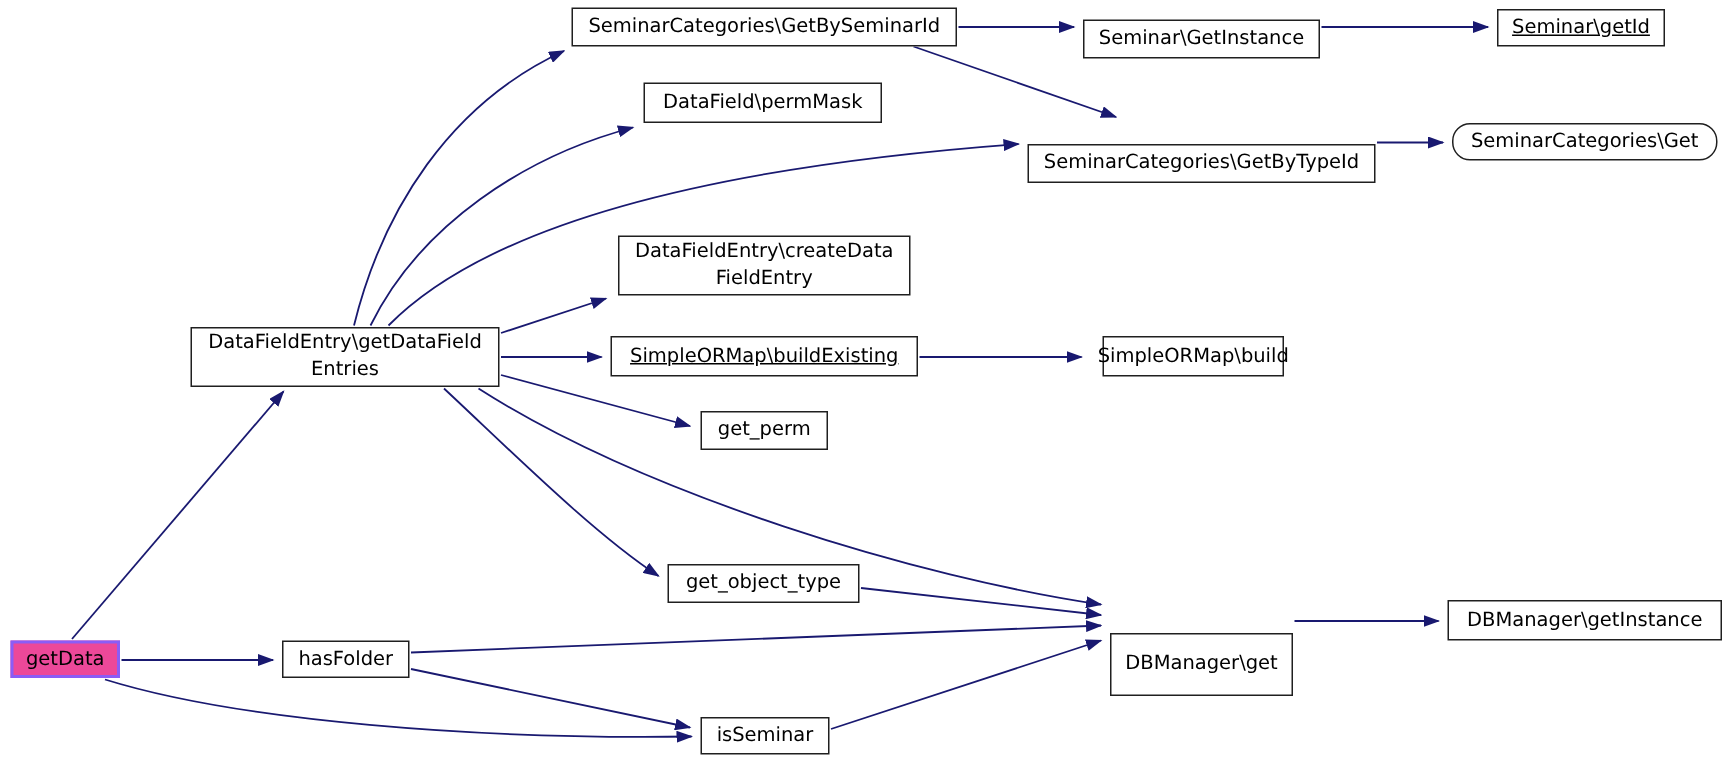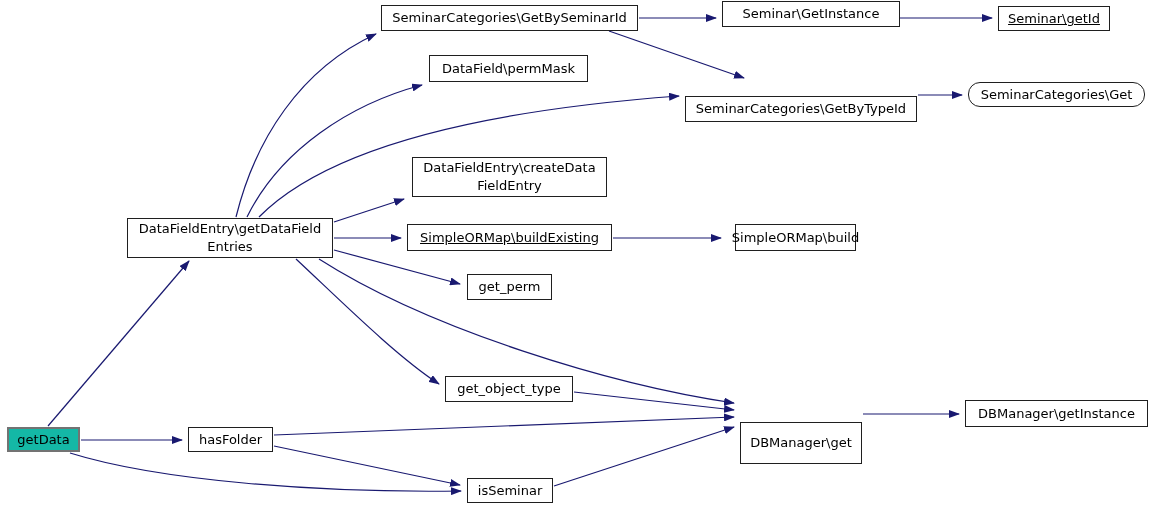--- a/index.html
+++ b/index.html
@@ -31,22 +31,22 @@
     font-size: 13px;
     line-height: 1.35;
     display: flex;
     align-items: center;
     justify-content: center;
     text-align: center;
     white-space: pre-line;
     cursor: pointer;
   }
   .node.focus {
-    background: #14b8a6;
-    border: 2px solid #737373;
+    background: #ec4899;
+    border: 2px solid #8b5cf6;
     cursor: default;
   }
   .edge {
     fill: none;
     stroke-width: 1.2px;
   }
 </style>
 </head>
 <body>
 
@@ -76,21 +76,21 @@
         <path d="M639,18 L716,18" class="edge" stroke="#191970" marker-end="url(#arrow)"></path>
         <path d="M881,18 L992,18" class="edge" stroke="#191970" marker-end="url(#arrow)"></path>
         <path d="M609,31 L744,78" class="edge" stroke="#191970" marker-end="url(#arrow)"></path>
         <path d="M918,95 L962,95" class="edge" stroke="#191970" marker-end="url(#arrow)"></path>
         <path d="M613,238 L721,238" class="edge" stroke="#191970" marker-end="url(#arrow)"></path>
         <path d="M863,414 L959,414" class="edge" stroke="#191970" marker-end="url(#arrow)"></path>
       </g>
   </svg>
   <div id="nodes">
       <div class="node" style="left: 381px; top: 5px; width: 257px; height: 26px;">SeminarCategories\GetBySeminarId</div>
-      <div class="node" style="left: 722px; top: 1px; width: 178px; height: 26px;">Seminar\GetInstance</div>
+      <div class="node" style="left: 722px; top: 13px; width: 158px; height: 26px;">Seminar\GetInstance</div>
       <div class="node" style="left: 998px; top: 6px; width: 112px; height: 25px; text-decoration: underline;">Seminar\getId</div>
       <div class="node" style="left: 429px; top: 55px; width: 159px; height: 27px;">DataField\permMask</div>
       <div class="node" style="left: 685px; top: 96px; width: 232px; height: 26px;">SeminarCategories\GetByTypeId</div>
       <div class="node" style="left: 968px; top: 82px; width: 177px; height: 25px; border-radius: 12px;">SeminarCategories\Get</div>
       <div class="node" style="left: 412px; top: 157px; width: 195px; height: 40px;">DataFieldEntry\createData
 FieldEntry</div>
       <div class="node" style="left: 127px; top: 218px; width: 206px; height: 40px;">DataFieldEntry\getDataField
 Entries</div>
       <div class="node" style="left: 407px; top: 224px; width: 205px; height: 27px; text-decoration: underline;">SimpleORMap\buildExisting</div>
       <div class="node" style="left: 715px; top: 224px; width: 121px; height: 27px; margin-left: 20px;">SimpleORMap\build</div>

